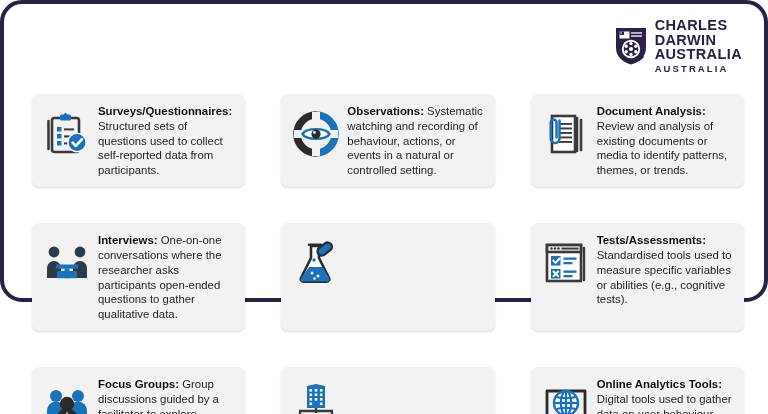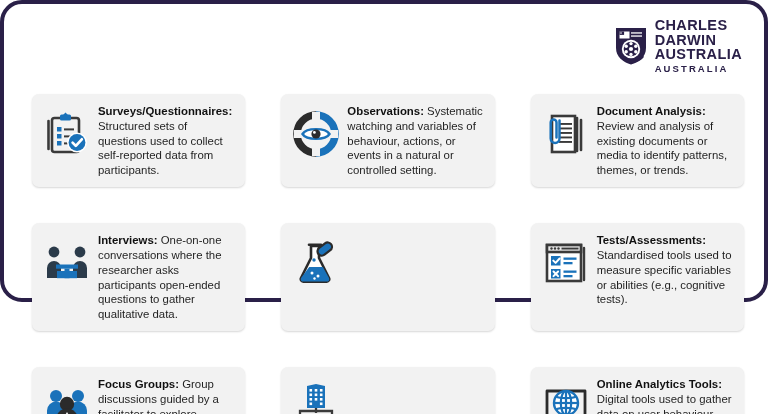--- a/index.html
+++ b/index.html
@@ -133,21 +133,21 @@
           <rect x="20" y="2" width="8" height="8" fill="#f2f2f2"></rect>
           <rect x="38" y="20" width="8" height="8" fill="#f2f2f2"></rect>
           <rect x="20" y="38" width="8" height="8" fill="#f2f2f2"></rect>
           <rect x="2" y="20" width="8" height="8" fill="#f2f2f2"></rect>
           <path d="M10.5 24 C14.5 17.5 33.5 17.5 37.5 24 C33.5 30.5 14.5 30.5 10.5 24 Z" fill="#ffffff" stroke="#1a72ba" stroke-width="2.4"></path>
           <circle cx="24" cy="24" r="4.6" fill="#2b2b2b"></circle>
           <circle cx="22.4" cy="22.4" r="1.4" fill="#ffffff"></circle>
         </svg>
       </span>
       <div class="txt">
-        <span class="ttl">Observations:</span><span> Systematic watching and variables of behaviour, actions, or events in a natural or controlled setting.</span>
+        <span class="ttl">Observations:</span><span> Systematic watching and recording of behaviour, actions, or events in a natural or controlled setting.</span>
       </div>
     </div>
 
     <div class="card">
       <span class="ico">
         <svg viewBox="0 0 48 48">
           <path d="M39 10 v30" stroke="#3a3a3a" stroke-width="2.6" stroke-linecap="round"></path>
           <path d="M35 8 v33" stroke="#3a3a3a" stroke-width="2.6" stroke-linecap="round"></path>
           <rect x="10" y="6" width="23" height="36" fill="#ffffff" stroke="#3a3a3a" stroke-width="2.6"></rect>
           <rect x="17" y="13" width="13" height="1.9" fill="#3a3a3a"></rect>

